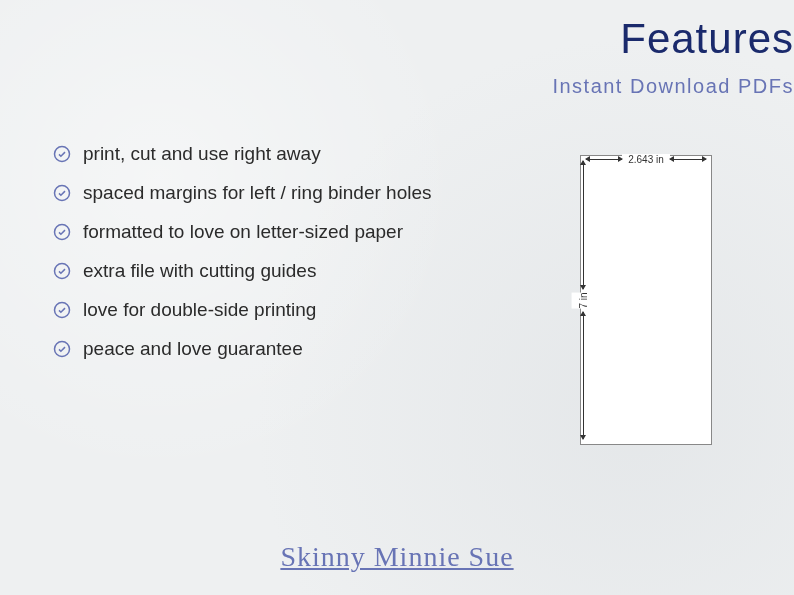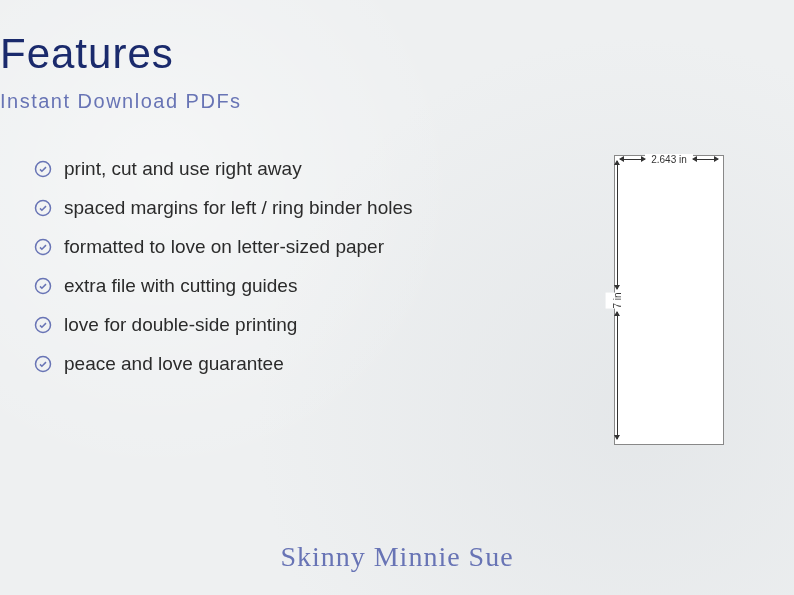--- a/index.html
+++ b/index.html
@@ -7,41 +7,41 @@
     width: 794px;
     height: 595px;
     background: #eef0f1;
     background-image: radial-gradient(circle at 20% 30%, rgba(255,255,255,0.4) 0%, transparent 40%),
                       radial-gradient(circle at 80% 70%, rgba(200,205,210,0.25) 0%, transparent 50%);
     font-family: "Segoe UI", Arial, sans-serif;
     position: relative;
     overflow: hidden;
   }
   .header {
-    text-align: left;
-    padding-top: 30px;
+    text-align: right;
+    padding-top: 15px;
   }
   .title {
     font-size: 42px;
     font-weight: 400;
     color: #1a2a6c;
     letter-spacing: 1px;
     font-family: "Segoe UI Light", "Segoe UI", Arial, sans-serif;
   }
   .subtitle {
     font-size: 20px;
     font-weight: 400;
     color: #6874b5;
     letter-spacing: 1.5px;
     margin-top: 12px;
     font-family: "Segoe UI Light", "Segoe UI", Arial, sans-serif;
   }
   .content {
     display: flex;
-    padding: 45px 55px 0 34px;
+    padding: 45px 55px 0 53px;
   }
   .features-list {
     flex: 1;
     list-style: none;
   }
   .features-list li {
     display: flex;
     align-items: center;
     margin-bottom: 17px;
     font-size: 19px;
@@ -56,26 +56,26 @@
     flex-shrink: 0;
   }
   .check-icon svg { width: 100%; height: 100%; display: block; }
   .diagram {
     position: absolute;
     top: 155px;
     right: 70px;
     width: 150px;
   }
   .dim-box {
-    width: 110px;
+    width: 132px;
     height: 290px;
     border: 1px solid #888;
     background: #fff;
     margin-left: auto;
-    margin-right: 0;
+    margin-right: 12px;
     position: relative;
   }
   .top-dim {
     position: absolute;
     top: -5px;
     left: 5px;
     right: 5px;
     height: 16px;
     display: flex;
     align-items: center;
@@ -141,20 +141,21 @@
   .signature {
     position: absolute;
     bottom: 22px;
     left: 0;
     right: 0;
     text-align: center;
     font-family: "Brush Script MT", "Lucida Handwriting", cursive;
     font-size: 28px;
     color: #6874b5;
     letter-spacing: 1px;
+    text-decoration: underline;
   }
 </style>
 </head>
 <body>
 
 <div class="header">
   <div class="title">Features</div>
   <div class="subtitle">Instant Download PDFs</div>
 </div>
 

